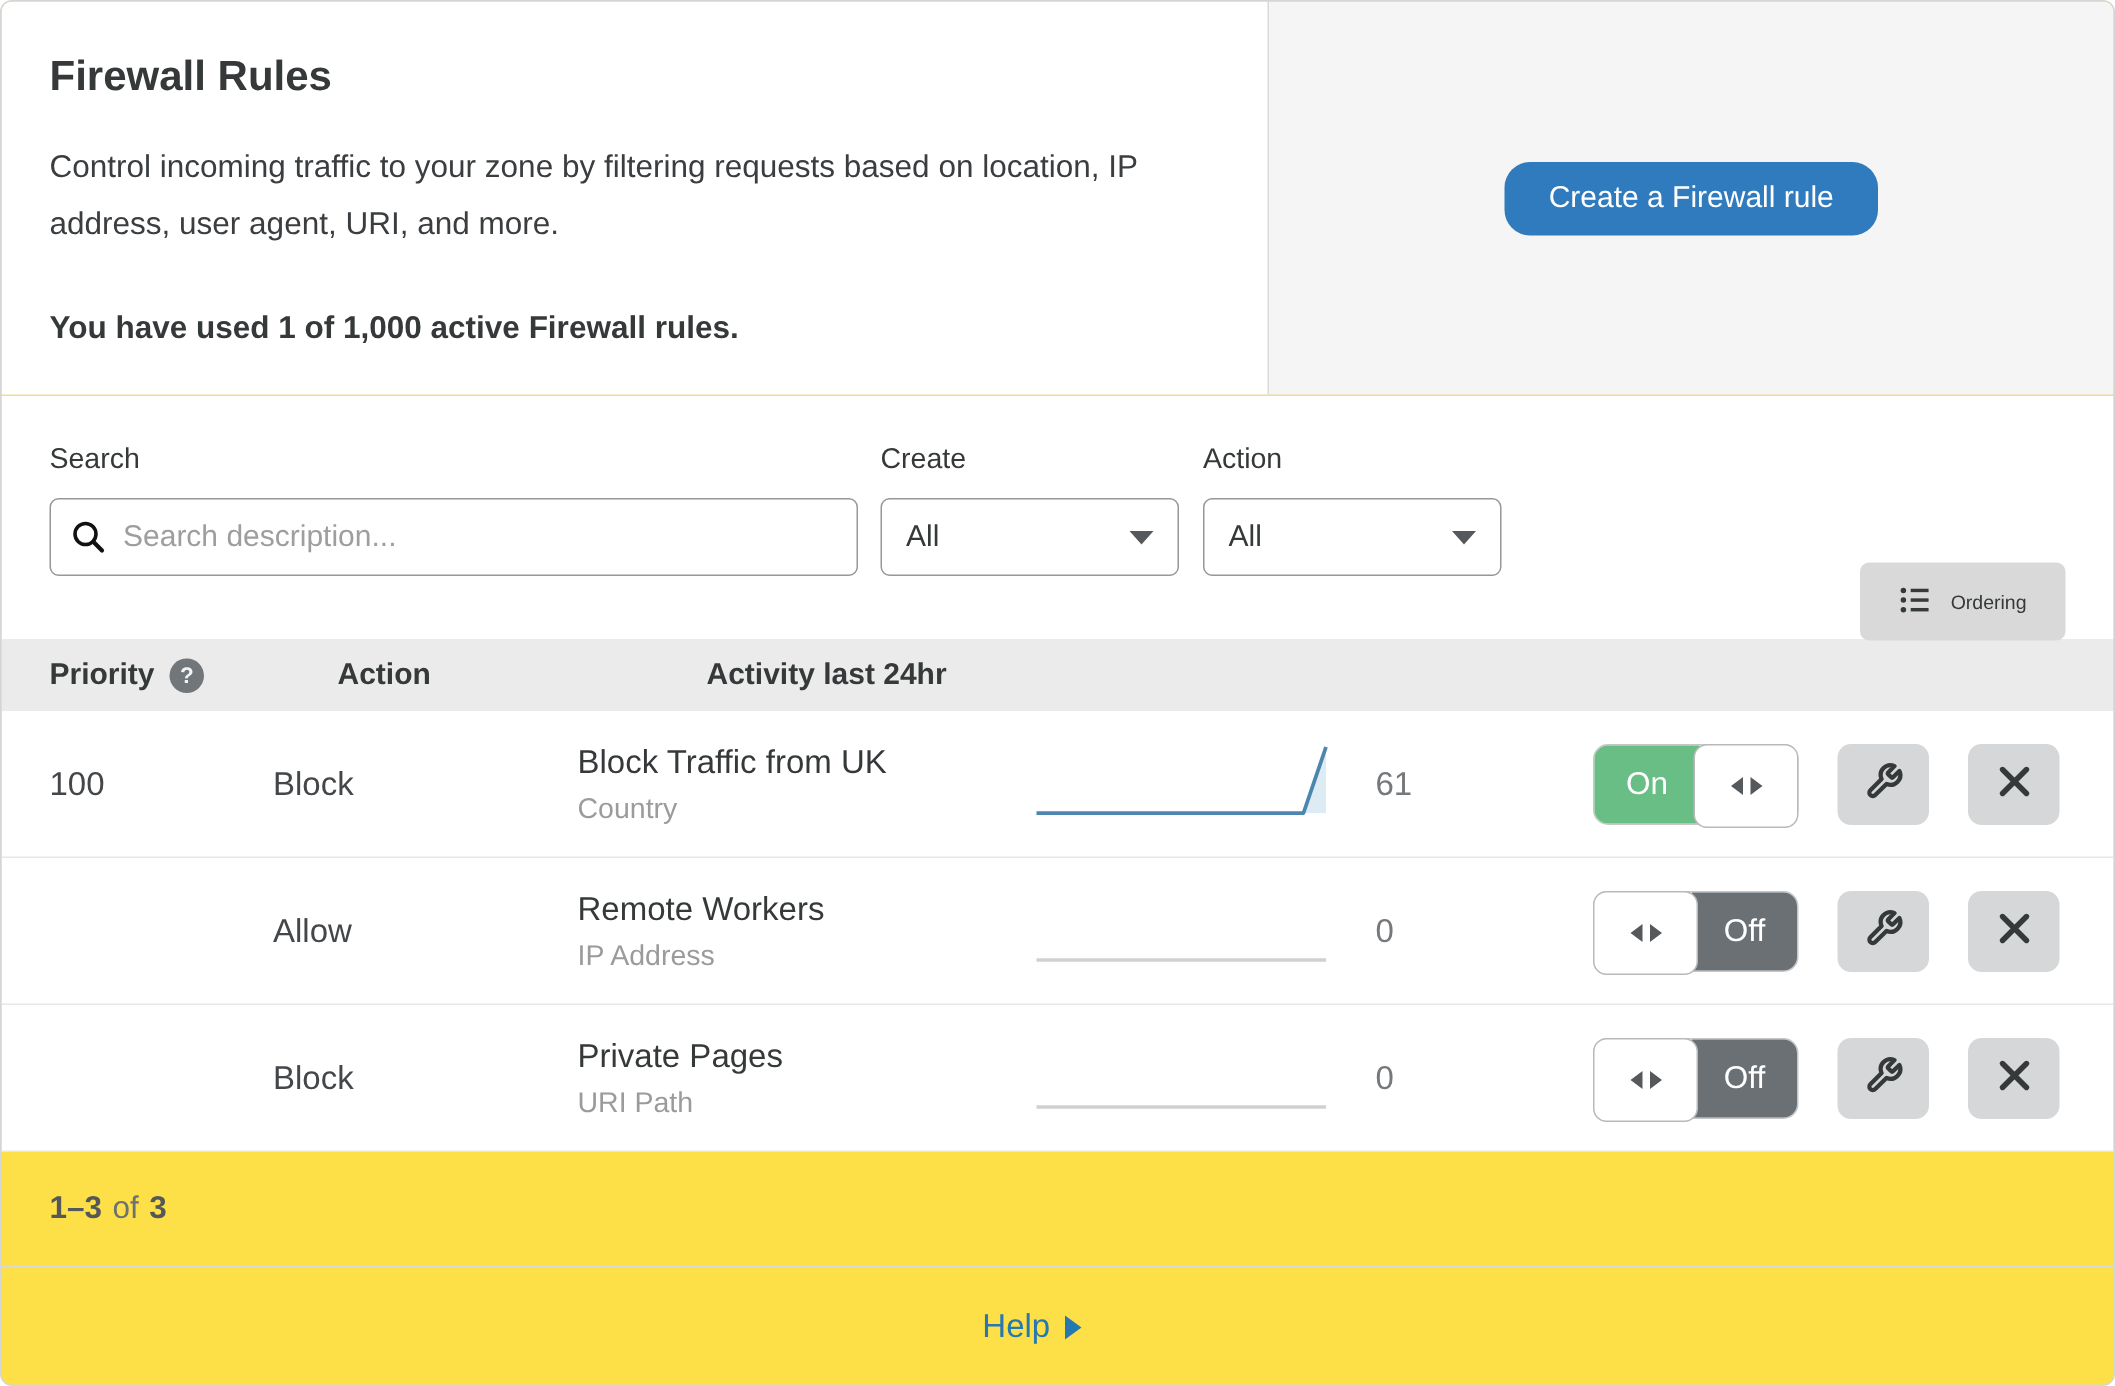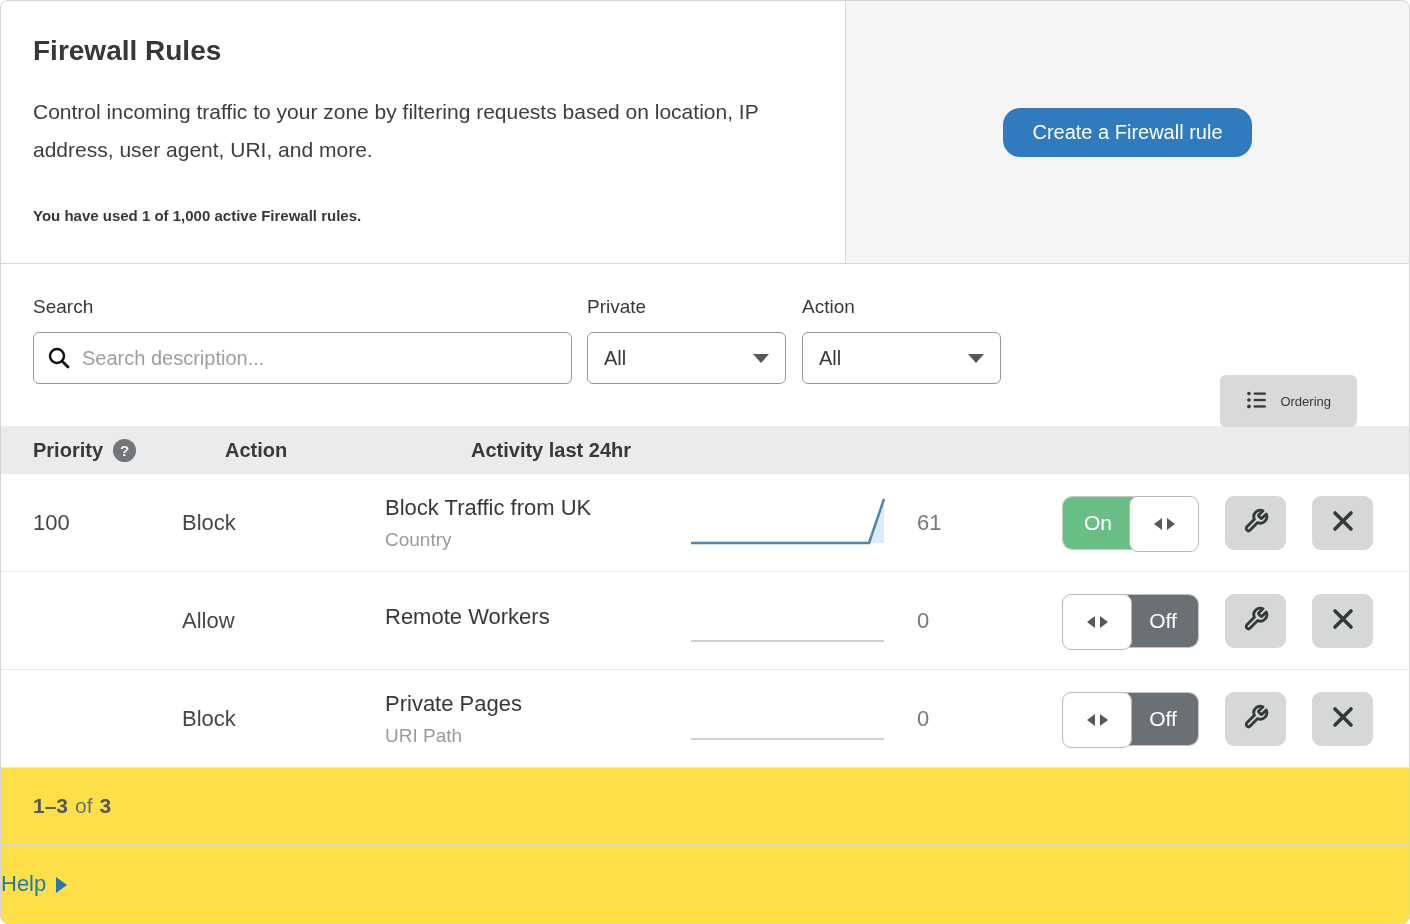--- a/index.html
+++ b/index.html
@@ -11,30 +11,30 @@
     border: 1px solid #d5d5d5; border-radius: 8px;
     overflow: hidden; background: #fde047;
     display: flex; flex-direction: column;
   }
 
   
   .top { display: flex; height: 263px; border-bottom: 1px solid #d9d9d9; flex: none; }
   .top-left { width: 845px; flex: none; background:#fff; border-right: 1px solid #d9d9d9; padding: 34px 40px 0 32px; }
   .page-title { font-size: 28px; font-weight: bold; color:#36393a; margin-bottom: 26px; }
   .page-desc { font-size: 21px; line-height: 38px; color: #3b3e40; max-width: 770px; }
-  .usage-note { font-size: 15px; font-weight: bold; color:#36393a; margin-top: 38px; }
+  .usage-note { font-size: 21px; font-weight: bold; color:#36393a; margin-top: 38px; }
   .top-right { flex: 1; background:#f5f5f5; display:flex; align-items:center; justify-content:center; }
   .create-btn {
     background:#2f7bbd; color:#fff; font-size: 20px;
     border:none; border-radius: 17px; padding: 13px 29px;
     font-family: "Liberation Sans", sans-serif; cursor: pointer;
   }
 
   
-  .filters { height: 162px; flex: none; background:#fff; position: relative; padding: 32px 52px 0 32px; display:flex; }
+  .filters { height: 162px; flex: none; background:#fff; position: relative; padding: 32px 32px 0 32px; display:flex; }
   .filter-group { display:flex; flex-direction:column; }
   .filter-label { font-size: 19px; color:#36393a; margin-bottom: 14px; }
   .search-group { width: 539px; margin-right: 15px; }
   .search-box { position: relative; height: 52px; }
   .search-box input {
     width: 100%; height: 52px; border: 1px solid #979797; border-radius: 6px;
     padding: 0 14px 0 48px; font-size: 20px; color:#36393a;
     font-family: "Liberation Sans", sans-serif; outline: none; background:#fff;
   }
   .search-box input::placeholder { color:#9e9e9e; }
@@ -93,21 +93,21 @@
 
   .icon-btn {
     width: 61px; height: 54px; border:none; border-radius: 9px; background:#d5d7d8;
     display:flex; align-items:center; justify-content:center; cursor:pointer; flex:none;
   }
 
   
   .pagination { height: 77px; flex:none; display:flex; align-items:center; padding-left: 32px;
                 border-bottom: 1px solid #d9d9d9; font-size: 21px; color:#6e7174; gap: 7px; }
   .pagination .bold { font-weight: bold; color:#55585a; }
-  .helpbar { flex:1; display:flex; align-items:center; justify-content:flex-start; padding-right: 34px; }
+  .helpbar { flex:1; display:flex; align-items:center; justify-content:center; padding-right: 34px; }
   .help-link { color:#2778ae; font-size: 22px; display:flex; align-items:center; gap: 10px; text-decoration:none; cursor:pointer; }
   .help-arrow { width:0; height:0; border-top:8px solid transparent; border-bottom:8px solid transparent; border-left:11px solid #2778ae; margin-top:2px; }
 </style>
 </head>
 <body>
 
 <div class="card">
 
   <div class="top">
     <div class="top-left">
@@ -127,21 +127,21 @@
         <span class="search-icon">
           <svg width="24" height="24" viewBox="0 0 24 24">
               <circle cx="10" cy="10" r="7" fill="none" stroke="#111" stroke-width="2.4"></circle>
               <line x1="15.2" y1="15.2" x2="21" y2="21" stroke="#111" stroke-width="2.8" stroke-linecap="round"></line>
             </svg>
         </span>
         <input type="text" placeholder="Search description..." style="">
       </div>
     </div>
     <div class="filter-group select-group">
-      <div class="filter-label">Private</div>
+      <div class="filter-label">Create</div>
       <div class="select-box">
         <span>All</span>
         <span class="caret-down"></span>
       </div>
     </div>
     <div class="filter-group select-group">
       <div class="filter-label">Action</div>
       <div class="select-box">
         <span>All</span>
         <span class="caret-down"></span>
@@ -214,20 +214,21 @@
           </span>
         </button>
       </div>
     </div>
 
     <div class="row">
       <div class="cell-priority"></div>
       <div class="cell-action">Allow</div>
       <div class="cell-desc">
         <div class="desc-title">Remote Workers</div>
+        <div class="desc-sub">IP Address</div>
       </div>
       <div class="cell-spark">
         <svg width="200" height="60" viewBox="0 0 200 60">
           <polyline points="2,52 195,52" fill="none" stroke="#d0d0d0" stroke-width="2.2"></polyline>
         </svg>
       </div>
       <div class="cell-count">0</div>
       <div class="cell-controls">
         <div class="toggle off">
           <span class="seg-label">Off</span>

